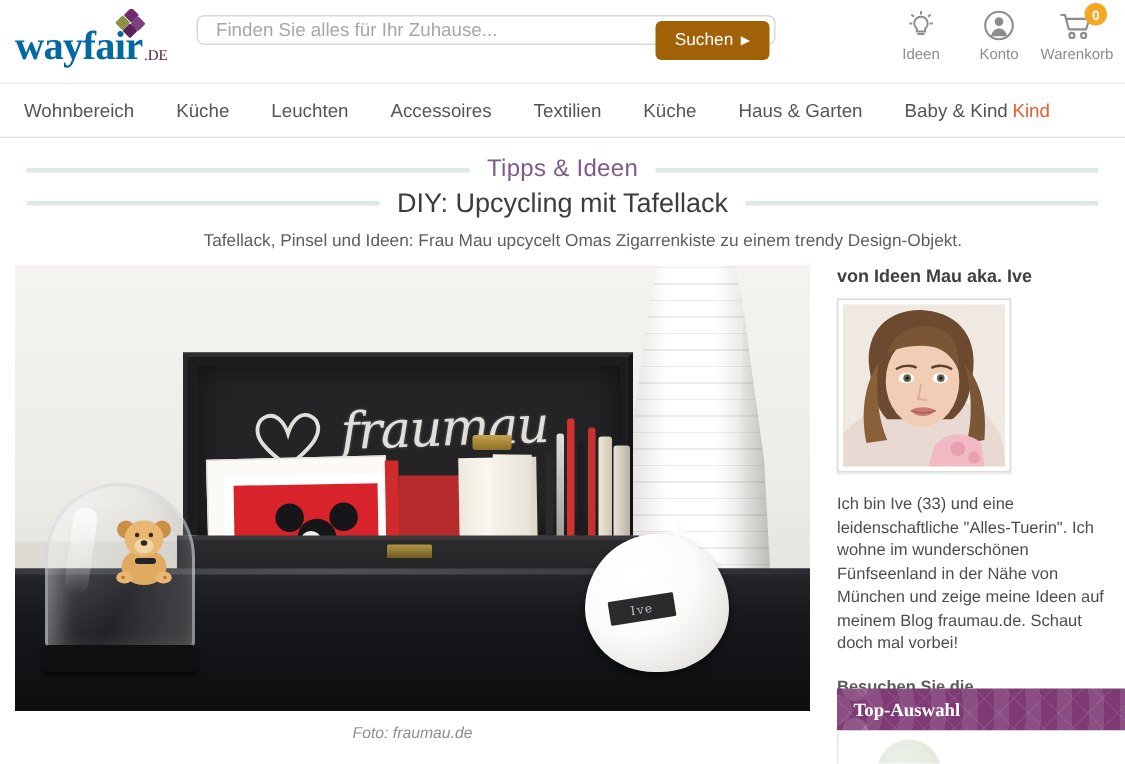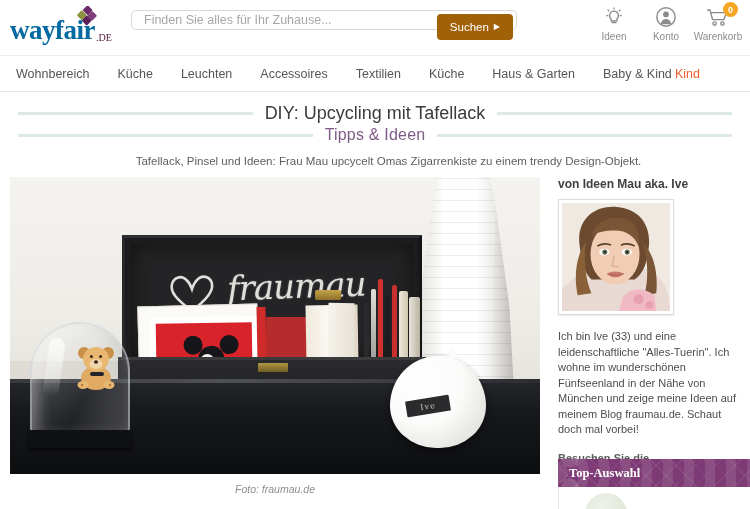--- a/index.html
+++ b/index.html
@@ -521,26 +521,26 @@
     <span class="nav-item">Textilien</span>
     <span class="nav-item">Küche</span>
     <span class="nav-item">Haus &amp; Garten</span>
     <span class="nav-item">Baby &amp; Kind</span>
     <span class="nav-item sale">Kind</span>
   </div>
 
   <div class="title-zone">
     <div class="rule-row">
       <div class="rule left"></div>
-      <div class="headline">DIY: Upcycling mit Tafellack</div>
+      <div class="kicker">Tipps &amp; Ideen</div>
       <div class="rule right"></div>
     </div>
     <div class="rule-row">
       <div class="rule left"></div>
-      <div class="kicker">Tipps &amp; Ideen</div>
+      <div class="headline">DIY: Upcycling mit Tafellack</div>
       <div class="rule right"></div>
     </div>
     <div class="subtitle">Tafellack, Pinsel und Ideen: Frau Mau upcycelt Omas Zigarrenkiste zu einem trendy Design-Objekt.</div>
   </div>
 
   <div class="content">
 
     <div class="photo-col">
       <div class="photo-frame">
         <div class="scene">

